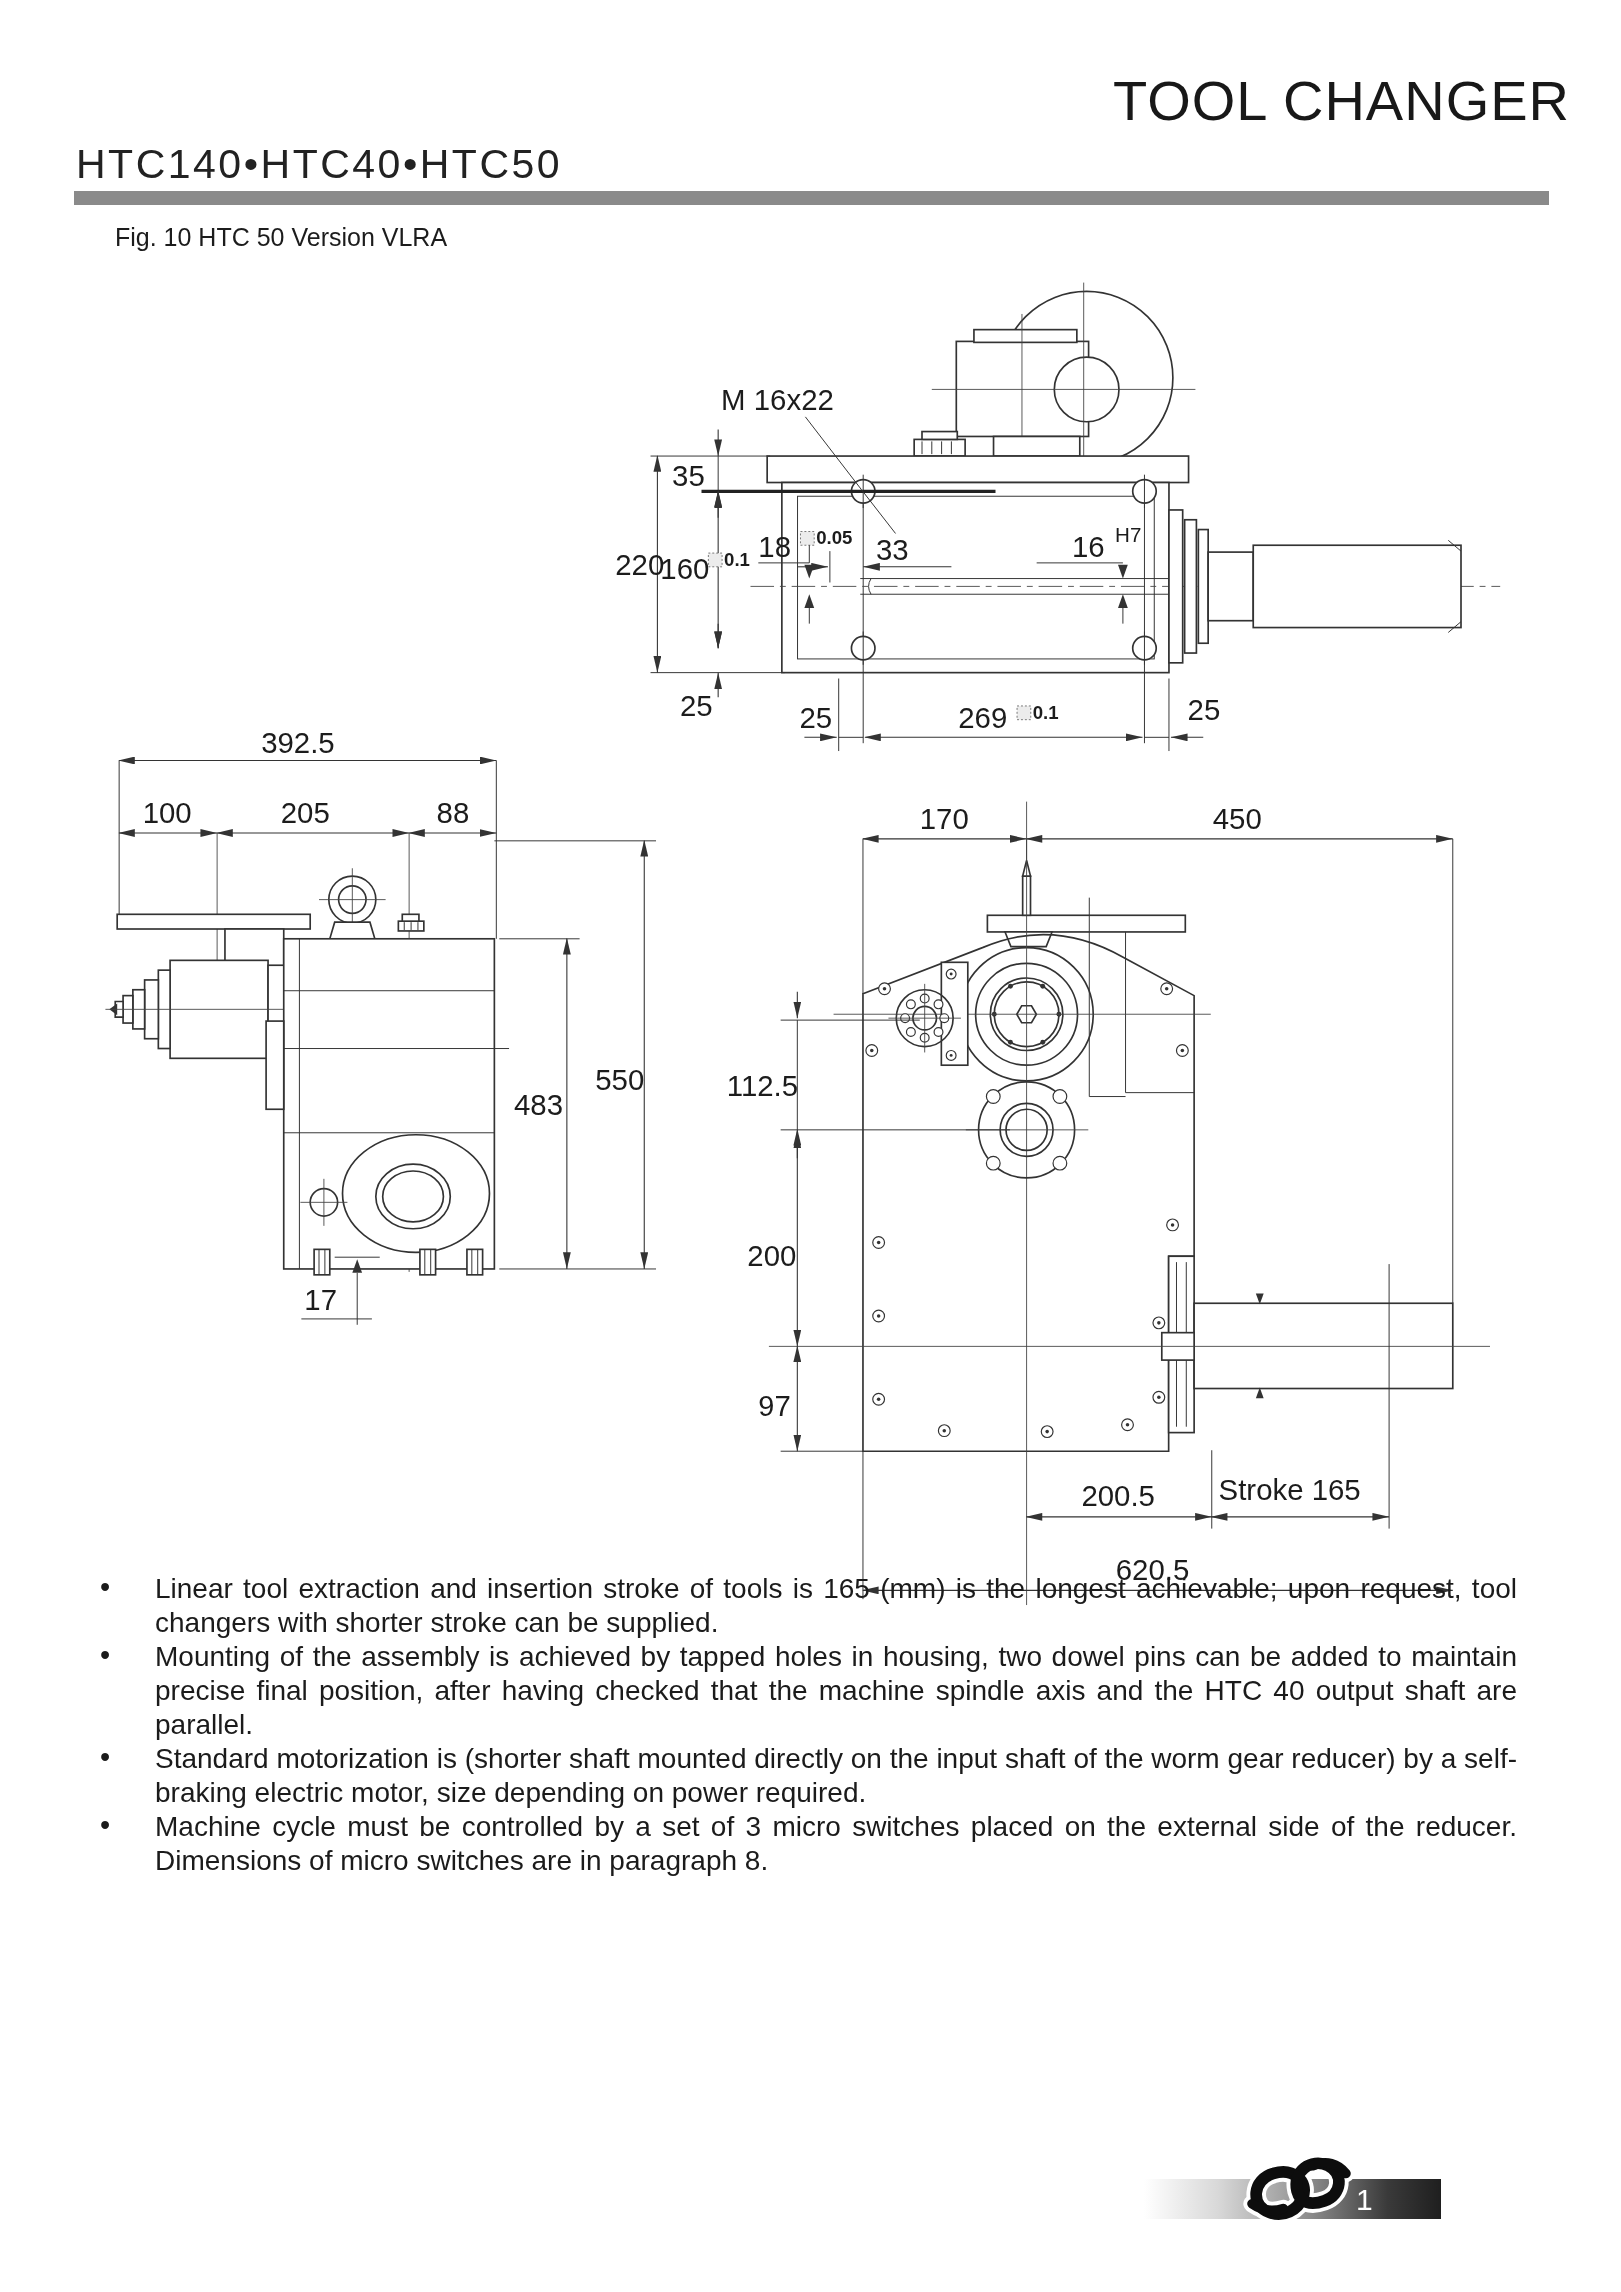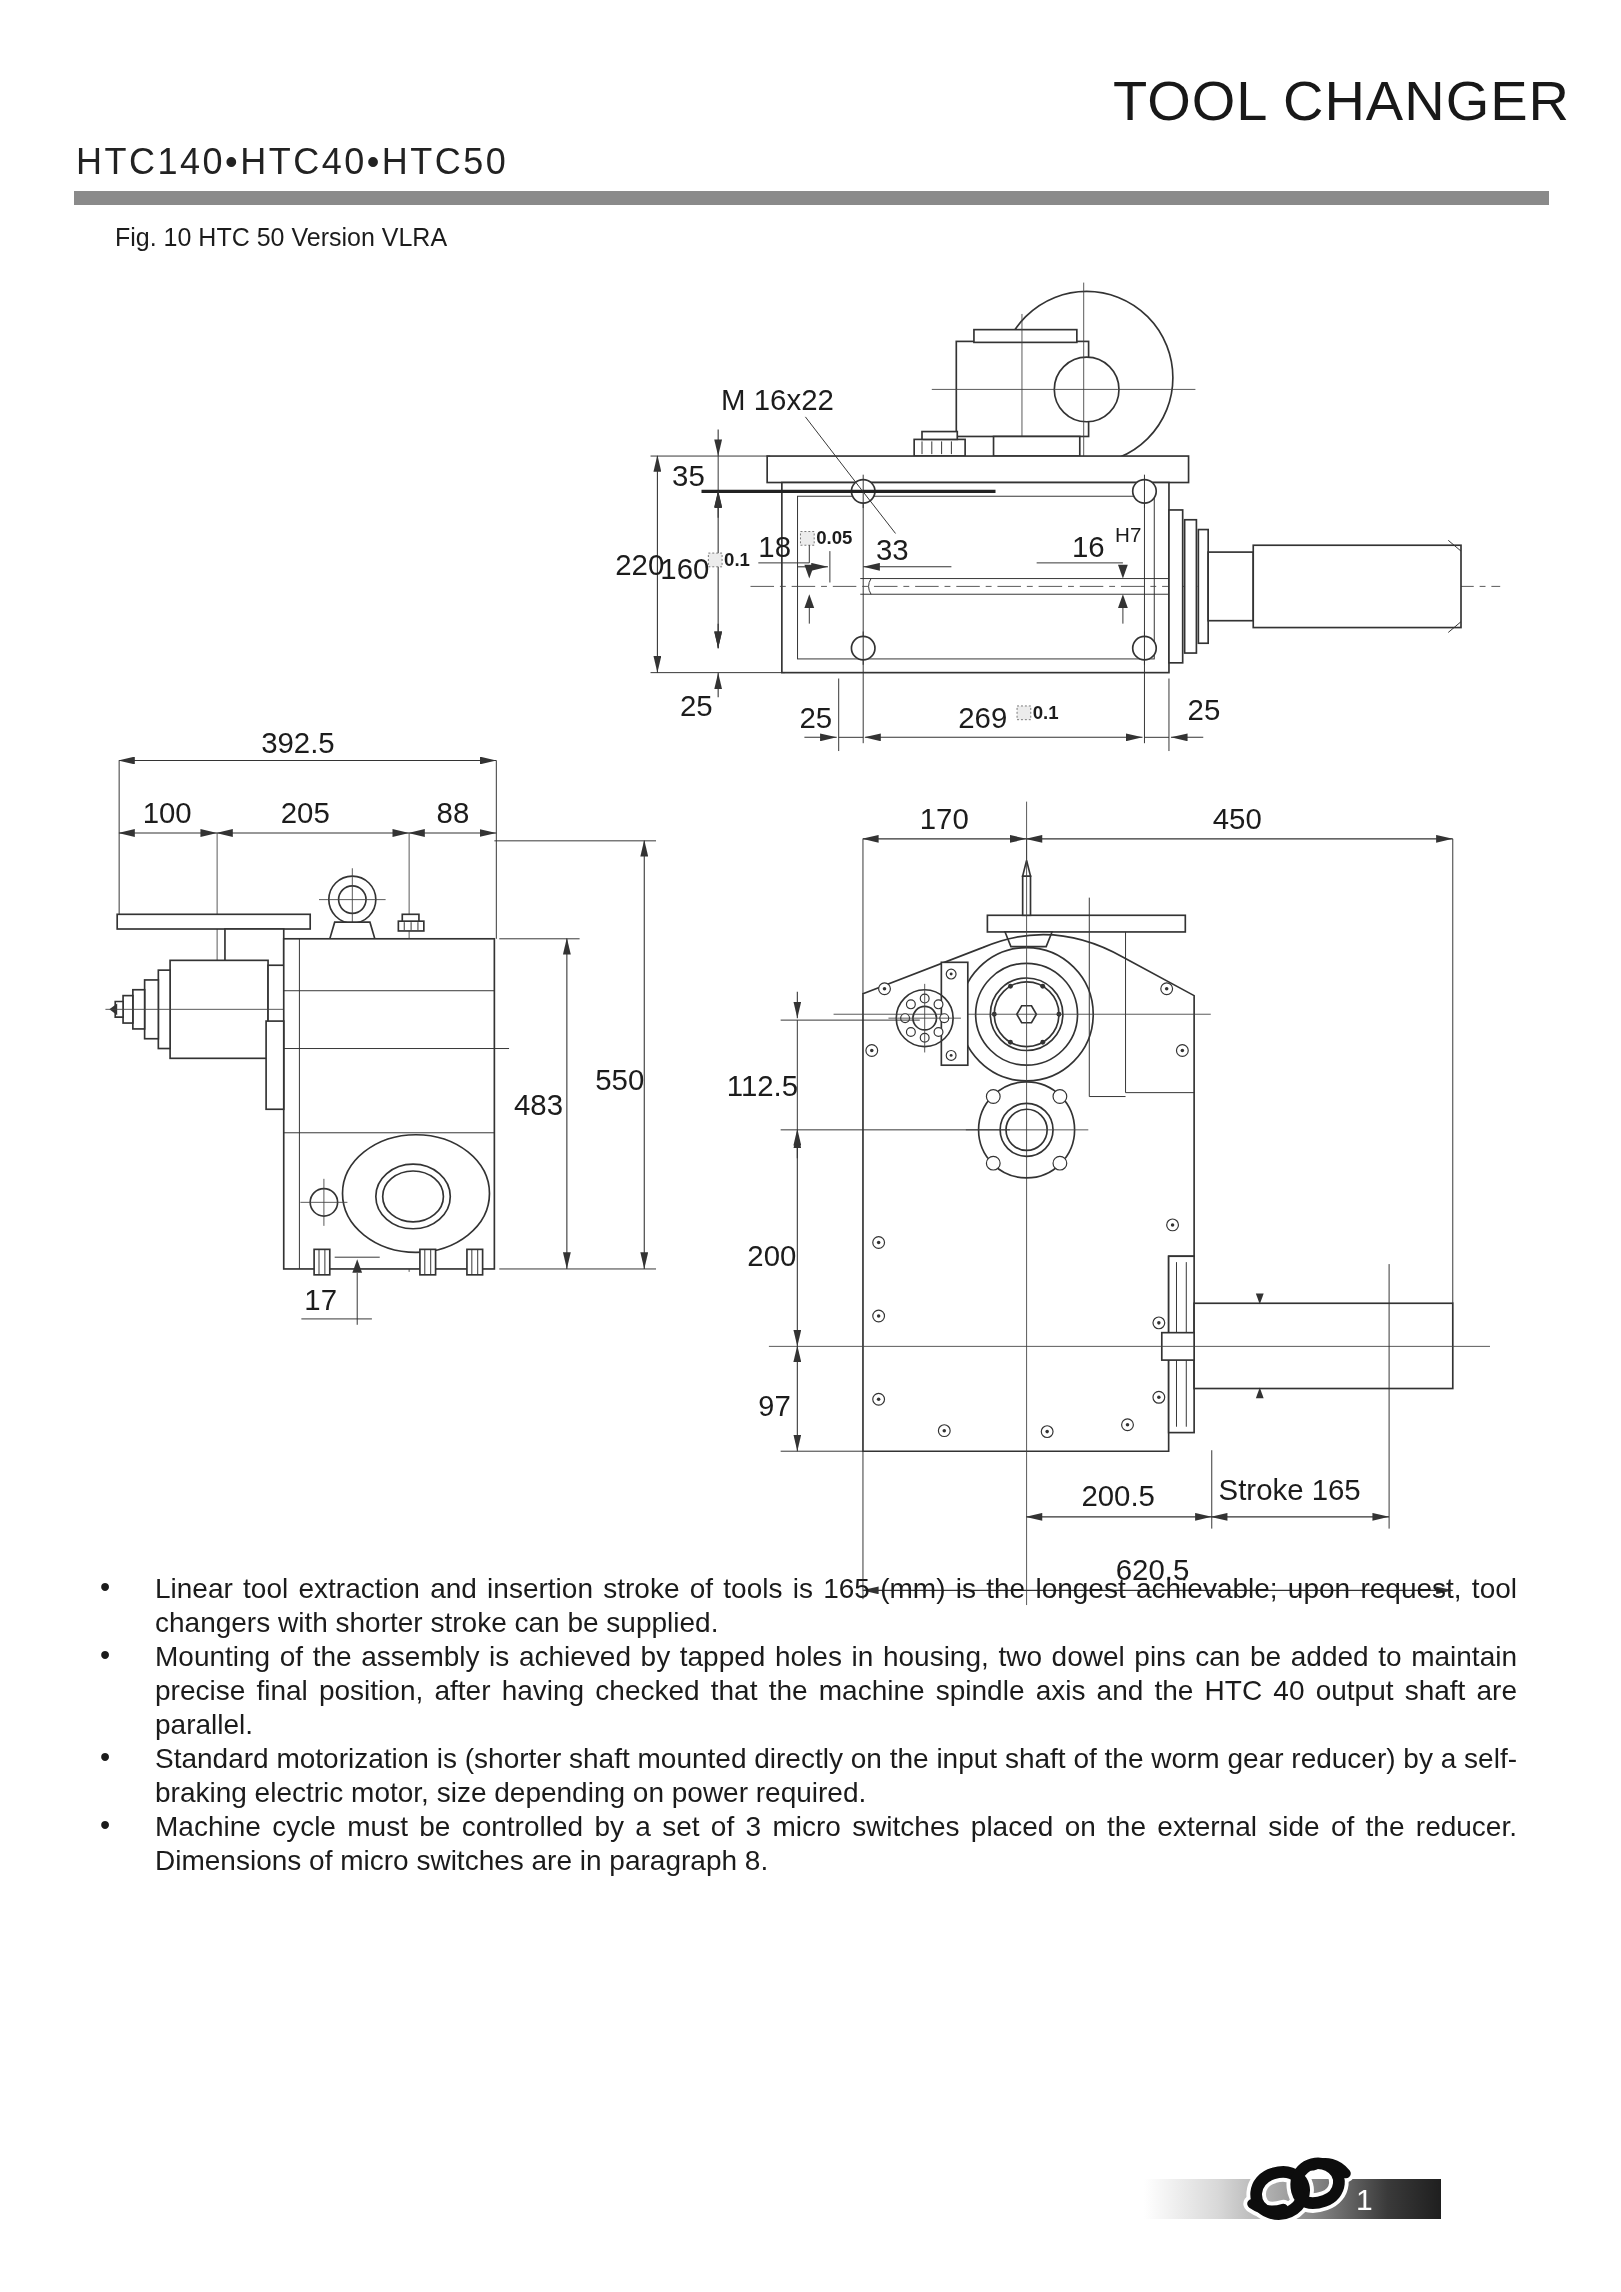--- a/index.html
+++ b/index.html
@@ -2,21 +2,21 @@
 <html><head>
 <meta charset="utf-8">
 <style>
   html,body{margin:0;padding:0;}
   body{
     width:1621px;height:2293px;position:relative;background:#ffffff;
     font-family:"Liberation Sans", sans-serif;color:#1c1c1c;overflow:hidden;
   }
   .abs{position:absolute;}
   #page-title{top:29px;right:51px;font-size:56px;font-weight:400;letter-spacing:1px;color:#181818;margin-top:39px;}
-  #models-header{top:141px;left:76px;font-size:36px;letter-spacing:2.5px;color:#222;}
+  #models-header{top:141px;left:76px;font-size:41px;letter-spacing:2.5px;color:#222;}
   #gray-bar{top:191px;left:74px;width:1475px;height:13.7px;background:#8a8a8a;}
   #figure-caption{top:223px;left:115px;font-size:25px;}
   svg{position:absolute;overflow:visible;}
   svg text{font-family:"Liberation Sans",sans-serif;fill:#1c1c1c;font-size:30px;}
   svg text.tol{font-size:19px;font-weight:bold;}
   svg text.sup{font-size:21px;}
   .part{fill:#ffffff;stroke:#333;stroke-width:1.7;}
   .partn{fill:none;stroke:#333;stroke-width:1.7;}
   .thin{fill:none;stroke:#333;stroke-width:1;}
   .cl{fill:none;stroke:#444;stroke-width:0.9;}

